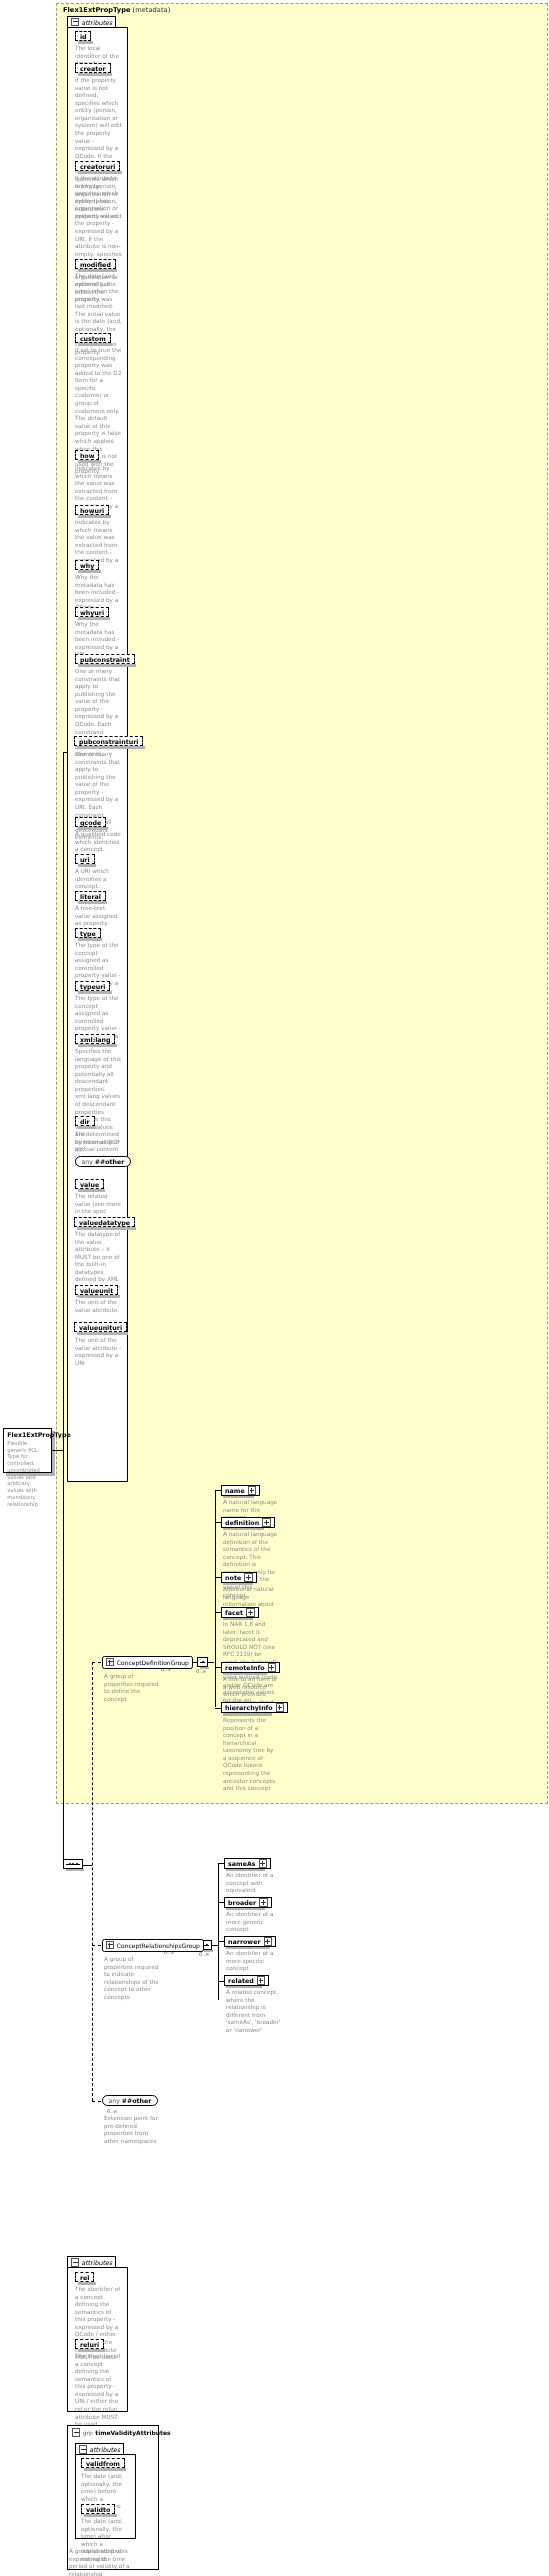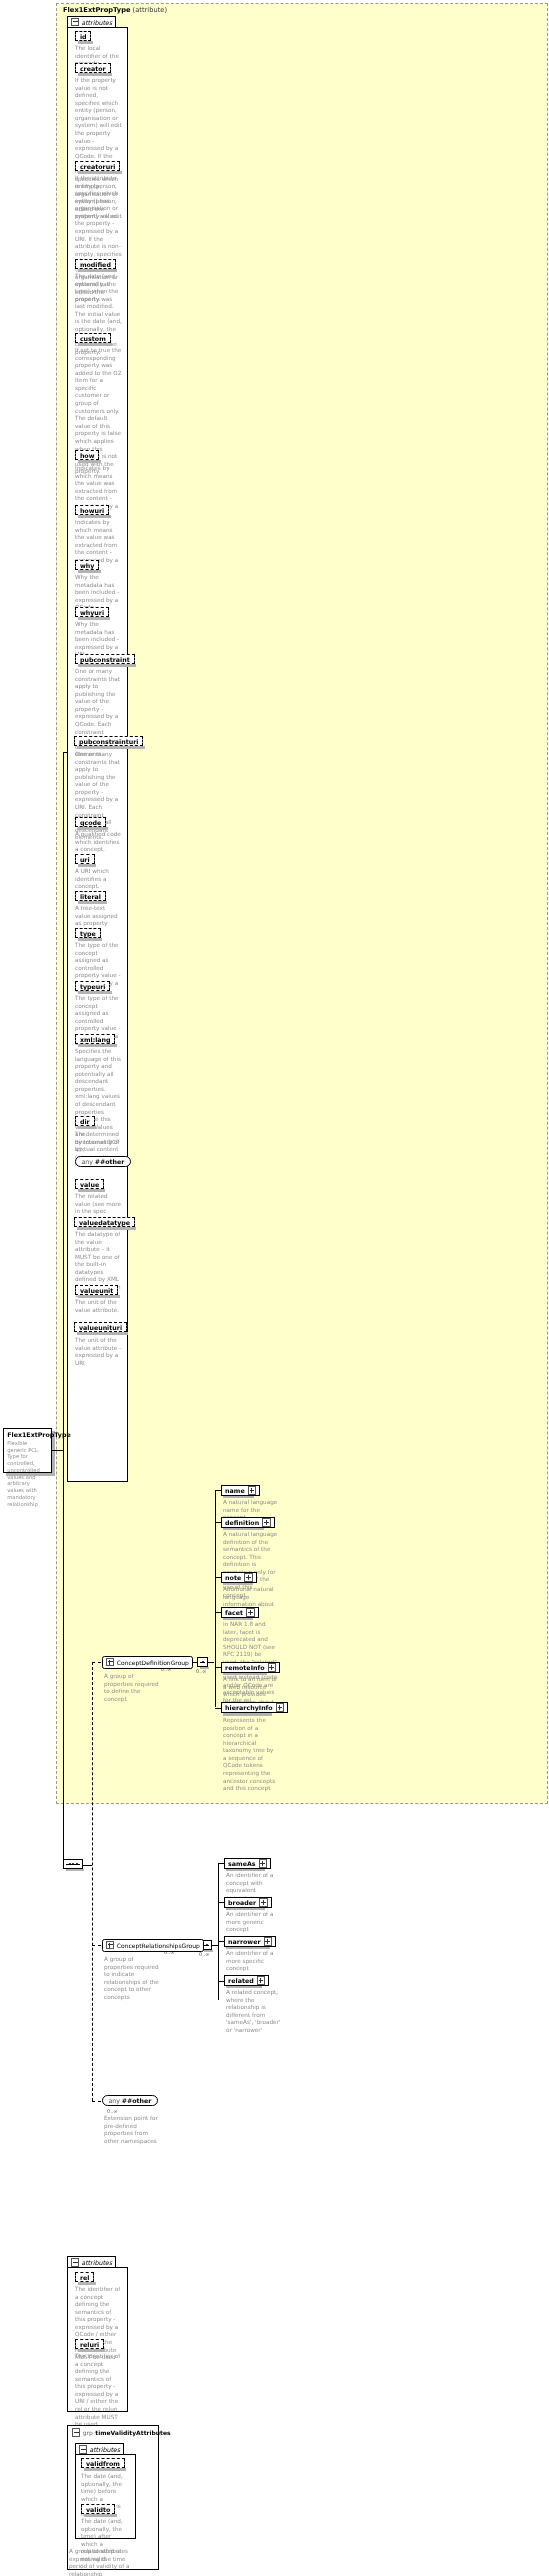--- a/index.html
+++ b/index.html
@@ -105,21 +105,21 @@
   .gbox-hdr{display:flex;align-items:center;gap:2.4px;padding:2.4px 3.1px;
             font-size:6px;color:#000;}
   .gbox-hdr .gl{color:#666;}
   .gbox-hdr b{font-weight:bold;}
 </style>
 </head>
 <body>
 
 <div class="ext-band" style="left:56px;top:3.1px;width:490px;height:1799px;"></div>
 <div class="ext-title" style="left:63px;top:6.3px;">
-  <b>Flex1ExtPropType</b><i> (attribute)</i>
+  <b>Flex1ExtPropType</b><i> (metadata)</i>
 </div>
 
 <div class="attrs-tab" style="left:67px;top:15.7px;width:49px;">
   <span class="minus"></span>
   <span class="lbl">attributes</span>
 </div>
 <div class="attrs-box" style="left:67px;top:27px;width:59px;height:1453px;"></div>
 
 <div class="chip-w" style="left:75px;top:31px;">
   <div class="chip">id</div>

